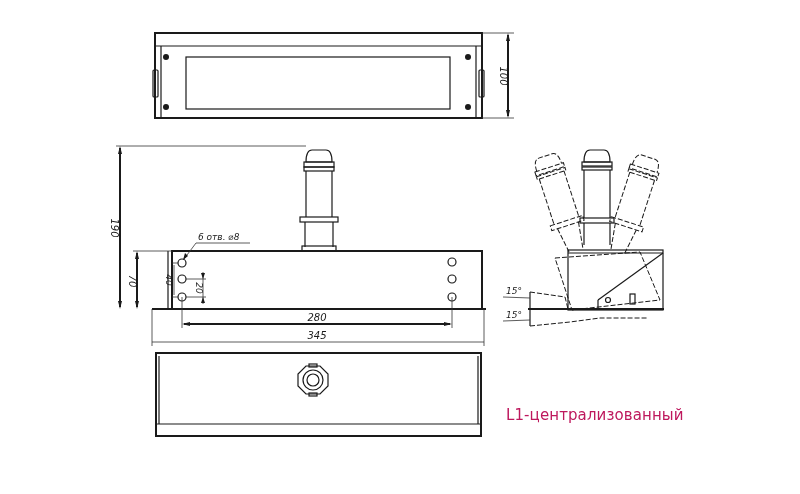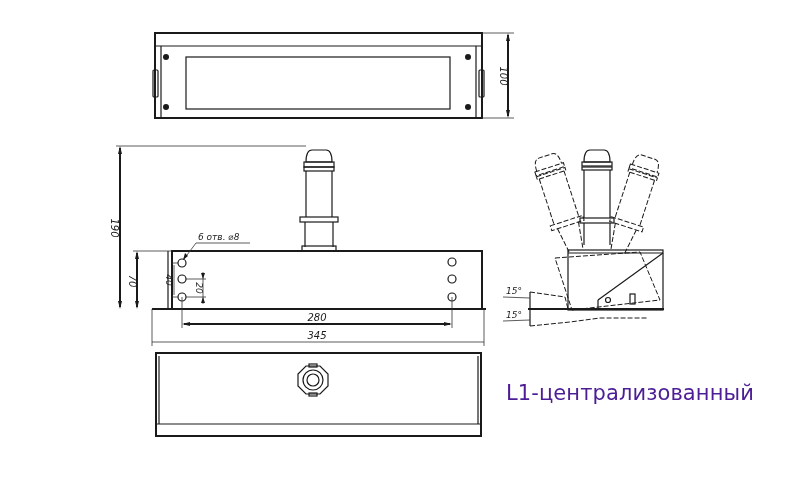--- a/index.html
+++ b/index.html
@@ -4,21 +4,21 @@
 <style>
   html, body { margin: 0; padding: 0; background: #ffffff; }
   body { width: 800px; height: 494px; position: relative; overflow: hidden; font-family: "Liberation Sans", sans-serif; }
   svg { position: absolute; left: 0; top: 0; }
   .ln { stroke: #1a1a1a; fill: none; stroke-width: 1.2; }
   .thk { stroke: #1a1a1a; fill: none; stroke-width: 2; }
   .thin { stroke: #333; fill: none; stroke-width: 0.8; }
   .dash { stroke: #1a1a1a; fill: none; stroke-width: 1; stroke-dasharray: 5 2; }
   .dim { font-family: "DejaVu Sans", sans-serif; font-style: italic; font-size: 10px; fill: #1a1a1a; }
   .dimsm { font-family: "DejaVu Sans", sans-serif; font-style: italic; font-size: 9px; fill: #1a1a1a; }
-  .caption { position: absolute; left: 506px; top: 381px; font-family: "DejaVu Sans", sans-serif; font-size: 21px; color: #4c1d95; letter-spacing: 0.1px; }
+  .caption { position: absolute; left: 506px; top: 406px; font-family: "DejaVu Sans", sans-serif; font-size: 15px; color: #be185d; letter-spacing: 0.1px; }
 </style>
 </head>
 <body>
 
 <svg width="800" height="494" viewBox="0 0 800 494" xmlns="http://www.w3.org/2000/svg">
 
   <g>
     <rect class="thk" x="155" y="33" width="327" height="85"></rect>
     <line class="ln" x1="155" y1="46" x2="482" y2="46"></line>
     <line class="ln" x1="161" y1="46" x2="161" y2="118"></line>

